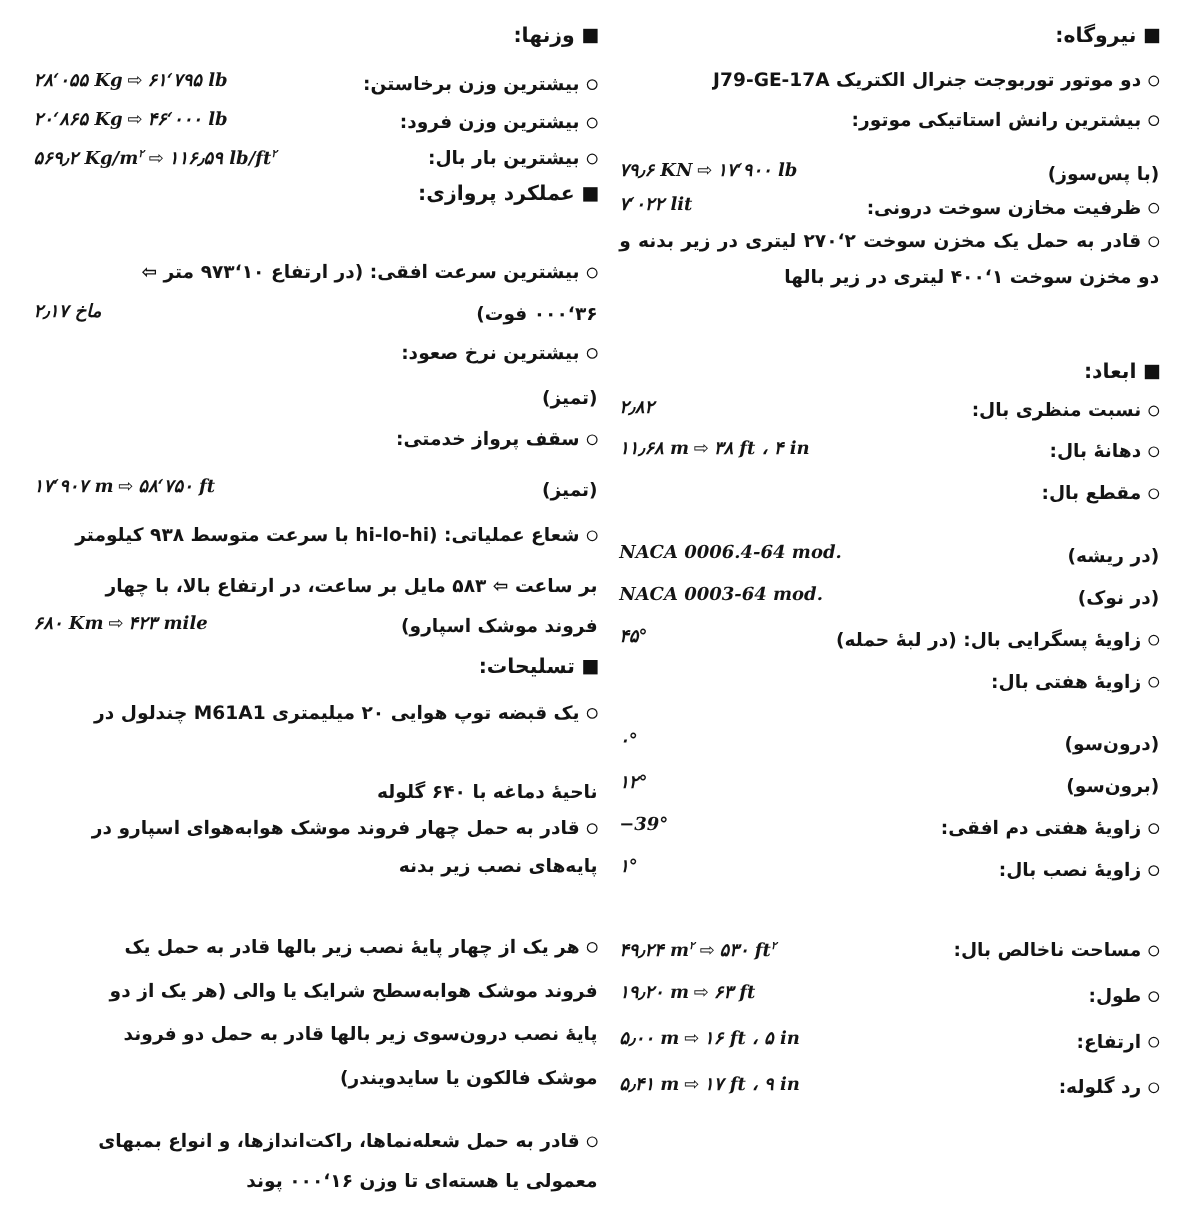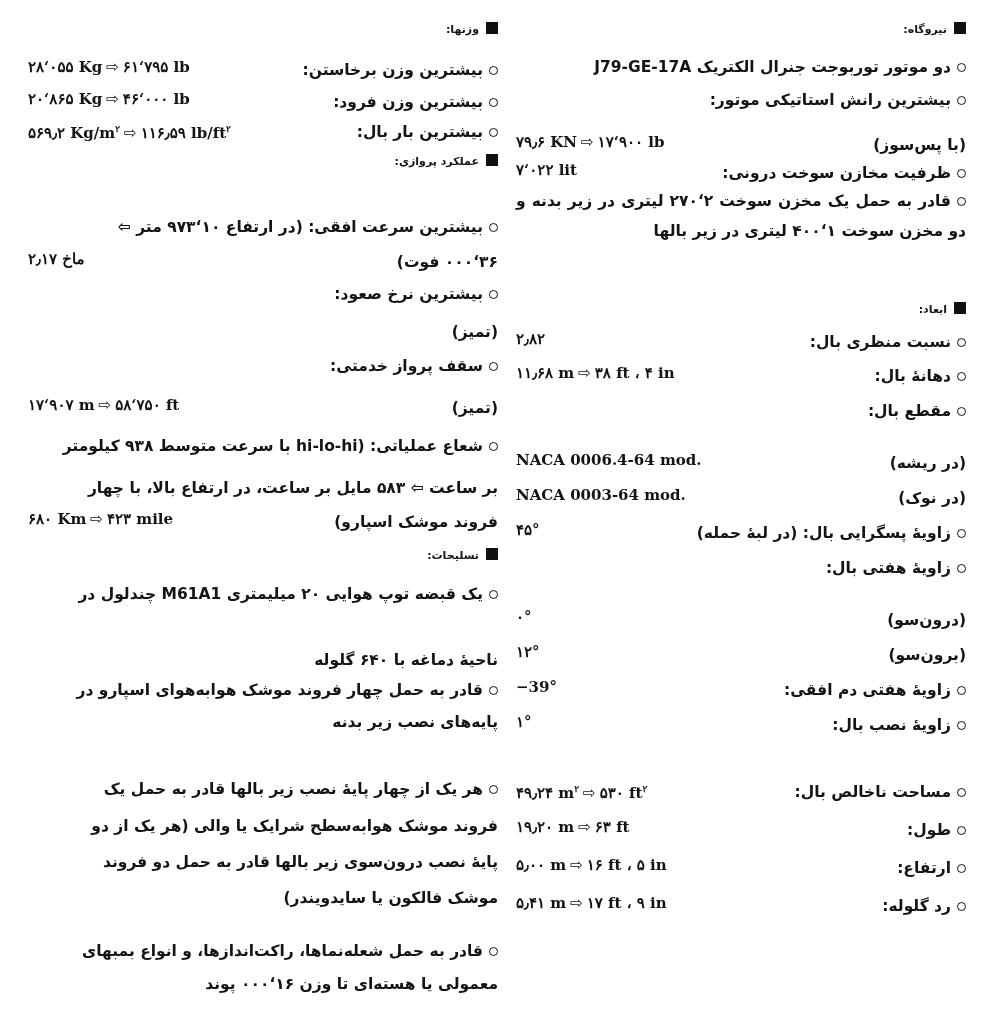--- a/index.html
+++ b/index.html
@@ -6,23 +6,23 @@
   body { width:984px; height:1024px; position:relative; overflow:hidden;
          font-family:"DejaVu Sans", sans-serif; color:#141414; }
   .page { position:absolute; inset:0; }
   .col { position:absolute; top:0; direction:rtl; }
   .col-right { right:18px; width:450px; }
   .col-left  { right:486px; width:470px; }
   .line { position:absolute; right:0; left:0; height:28px; line-height:28px;
           font-size:15.5px; font-weight:bold; white-space:nowrap; }
   .line .lbl { position:absolute; right:0; }
   .line .val { position:absolute; left:0; direction:ltr; text-align:left; top:-3px;
-               font-family:"DejaVu Serif", serif; font-weight:bold; font-size:15px; }
+               font-family:"DejaVu Serif", serif; font-weight:bold; font-size:15px;font-style:italic; }
   .line .val .arrow { display:inline-block; margin:0 4px; font-family:"DejaVu Sans", sans-serif; font-weight:normal; }
-  .heading { font-size:11px; }
+  .heading { font-size:17px; }
   .sq { display:inline-block; width:12px; height:12px; background:#111; margin-left:7px; vertical-align:-1px; }
   .bullet { display:inline-block; width:9px; height:9px; border:1.6px solid #111; border-radius:50%;
             margin-left:6px; vertical-align:0px; box-sizing:border-box; }
   .para { position:absolute; right:0; left:0; font-size:15.5px; font-weight:bold; line-height:30px;
           text-align:justify; text-align-last:right; }
   .sup { font-size:9px; vertical-align:super; }
 </style>
 </head>
 <body>
 

